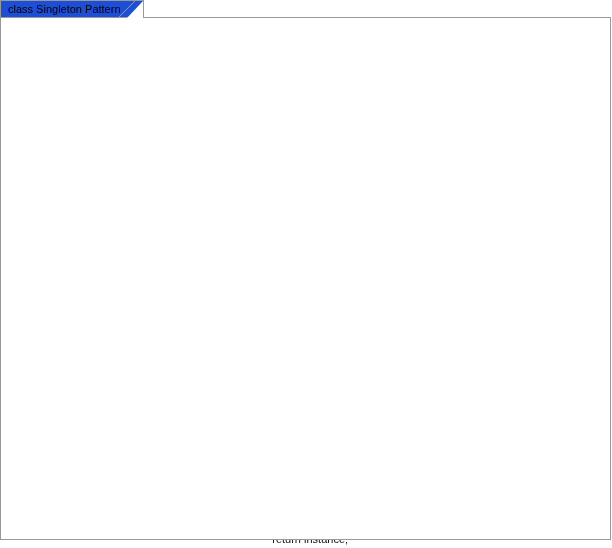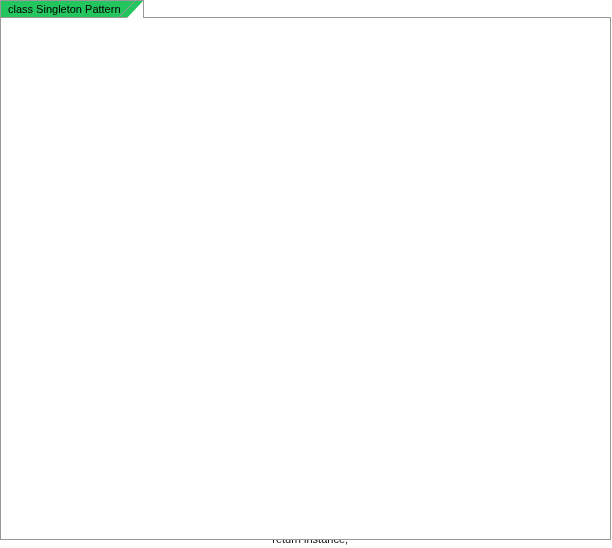--- a/index.html
+++ b/index.html
@@ -24,21 +24,21 @@
     position: absolute;
     left: 0;
     top: 0;
     height: 17px;
     padding: 0 22px 0 7px;
     line-height: 17px;
     font-size: 11px;
     color: #000;
     border: 1px solid #999999;
     border-bottom: none;
-    background: #22c55e;
+    background: #1d4ed8;
     box-sizing: border-box;
     white-space: nowrap;
     z-index: 3;
   }
   .frame-tab::after {
     content: "";
     position: absolute;
     right: 0;
     top: 0;
     width: 0;

